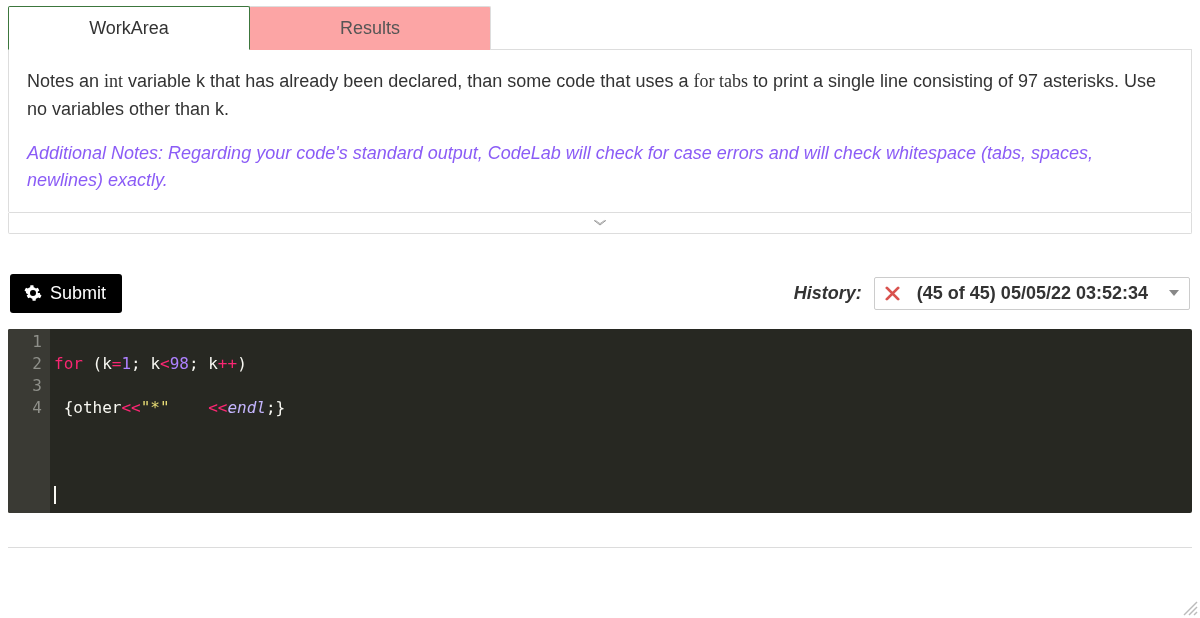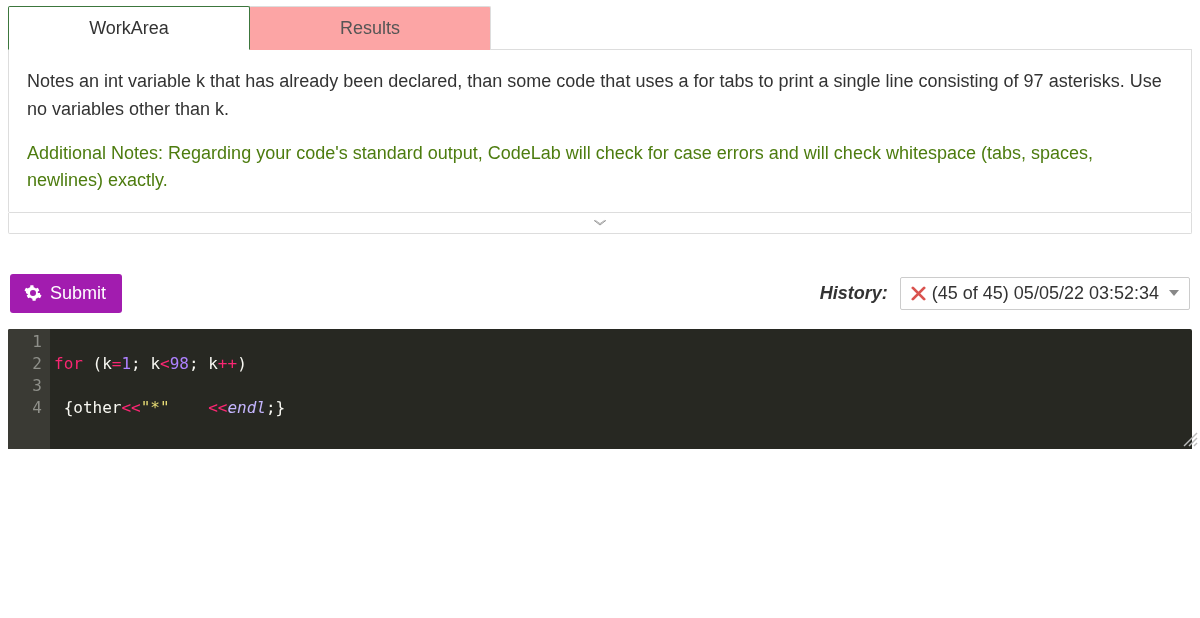--- a/index.html
+++ b/index.html
@@ -5,21 +5,21 @@
   html, body {
     margin: 0;
     padding: 0;
     font-family: "Helvetica Neue", Helvetica, Arial, sans-serif;
     font-size: 16px;
     color: #333;
     background: #fff;
   }
   .page {
     width: 1200px;
-    height: 449px;
+    height: 618px;
     position: relative;
     box-sizing: border-box;
     padding: 4px 8px 8px 8px;
   }
   .tabstrip {
     display: flex;
     align-items: flex-end;
     border-bottom: 1px solid #ddd;
     height: 45px;
     position: relative;
@@ -56,24 +56,25 @@
     border-radius: 0 0 2px 2px;
     padding: 18px 20px 18px 18px;
     position: relative;
     margin-bottom: 0;
   }
   .problem-main {
     font-size: 18px;
     line-height: 1.55;
     color: #333;
   }
-  .problem-main .mono { font-family: Liberation Sans, sans-serif; }
+  .problem-main .mono { font-family: Liberation Serif, serif; }
   .problem-notes {
     margin-top: 16px;
-    color: #4d7c0f;
+    font-style: italic;
+    color: #8b5cf6;
     font-size: 18px;
     line-height: 1.5;
   }
   .chev-wrap {
     display: flex;
     justify-content: center;
     align-items: center;
     height: 20px;
     border: 1px solid #ddd;
     border-top: none;
@@ -91,21 +92,21 @@
     display: flex;
     justify-content: space-between;
     align-items: center;
     margin-bottom: 16px;
     padding: 0 2px;
   }
   .submit-btn {
     display: inline-flex;
     align-items: center;
     gap: 8px;
-    background: #a21caf;
+    background: #000000;
     color: #fff;
     border: none;
     border-radius: 3px;
     padding: 9px 16px 9px 14px;
     font-size: 18px;
     cursor: pointer;
   }
   .gear-icon { width: 18px; height: 18px; fill: #fff; }
 
   .history-block {
@@ -118,25 +119,26 @@
     font-size: 18px;
     color: #333;
     font-style: italic;
   }
   .history-select {
     border: 1px solid #ccc;
     border-radius: 2px;
     padding: 5px 10px 5px 10px;
     display: flex;
     align-items: center;
-    gap: 6px;
-    font-size: 18px;
-    color: #333;
-    cursor: pointer;
-    user-select: none;
+    gap: 17px;
+    font-size: 18px;
+    color: #333;
+    cursor: pointer;
+    user-select: none;
+    font-weight: bold;
   }
   .hx-icon { width: 15px; height: 15px; fill: #d9534f; flex: 0 0 auto; }
   .caret-down {
     width: 0; height: 0;
     border-left: 5px solid transparent;
     border-right: 5px solid transparent;
     border-top: 6px solid #888;
     margin-left: 4px;
   }
 

